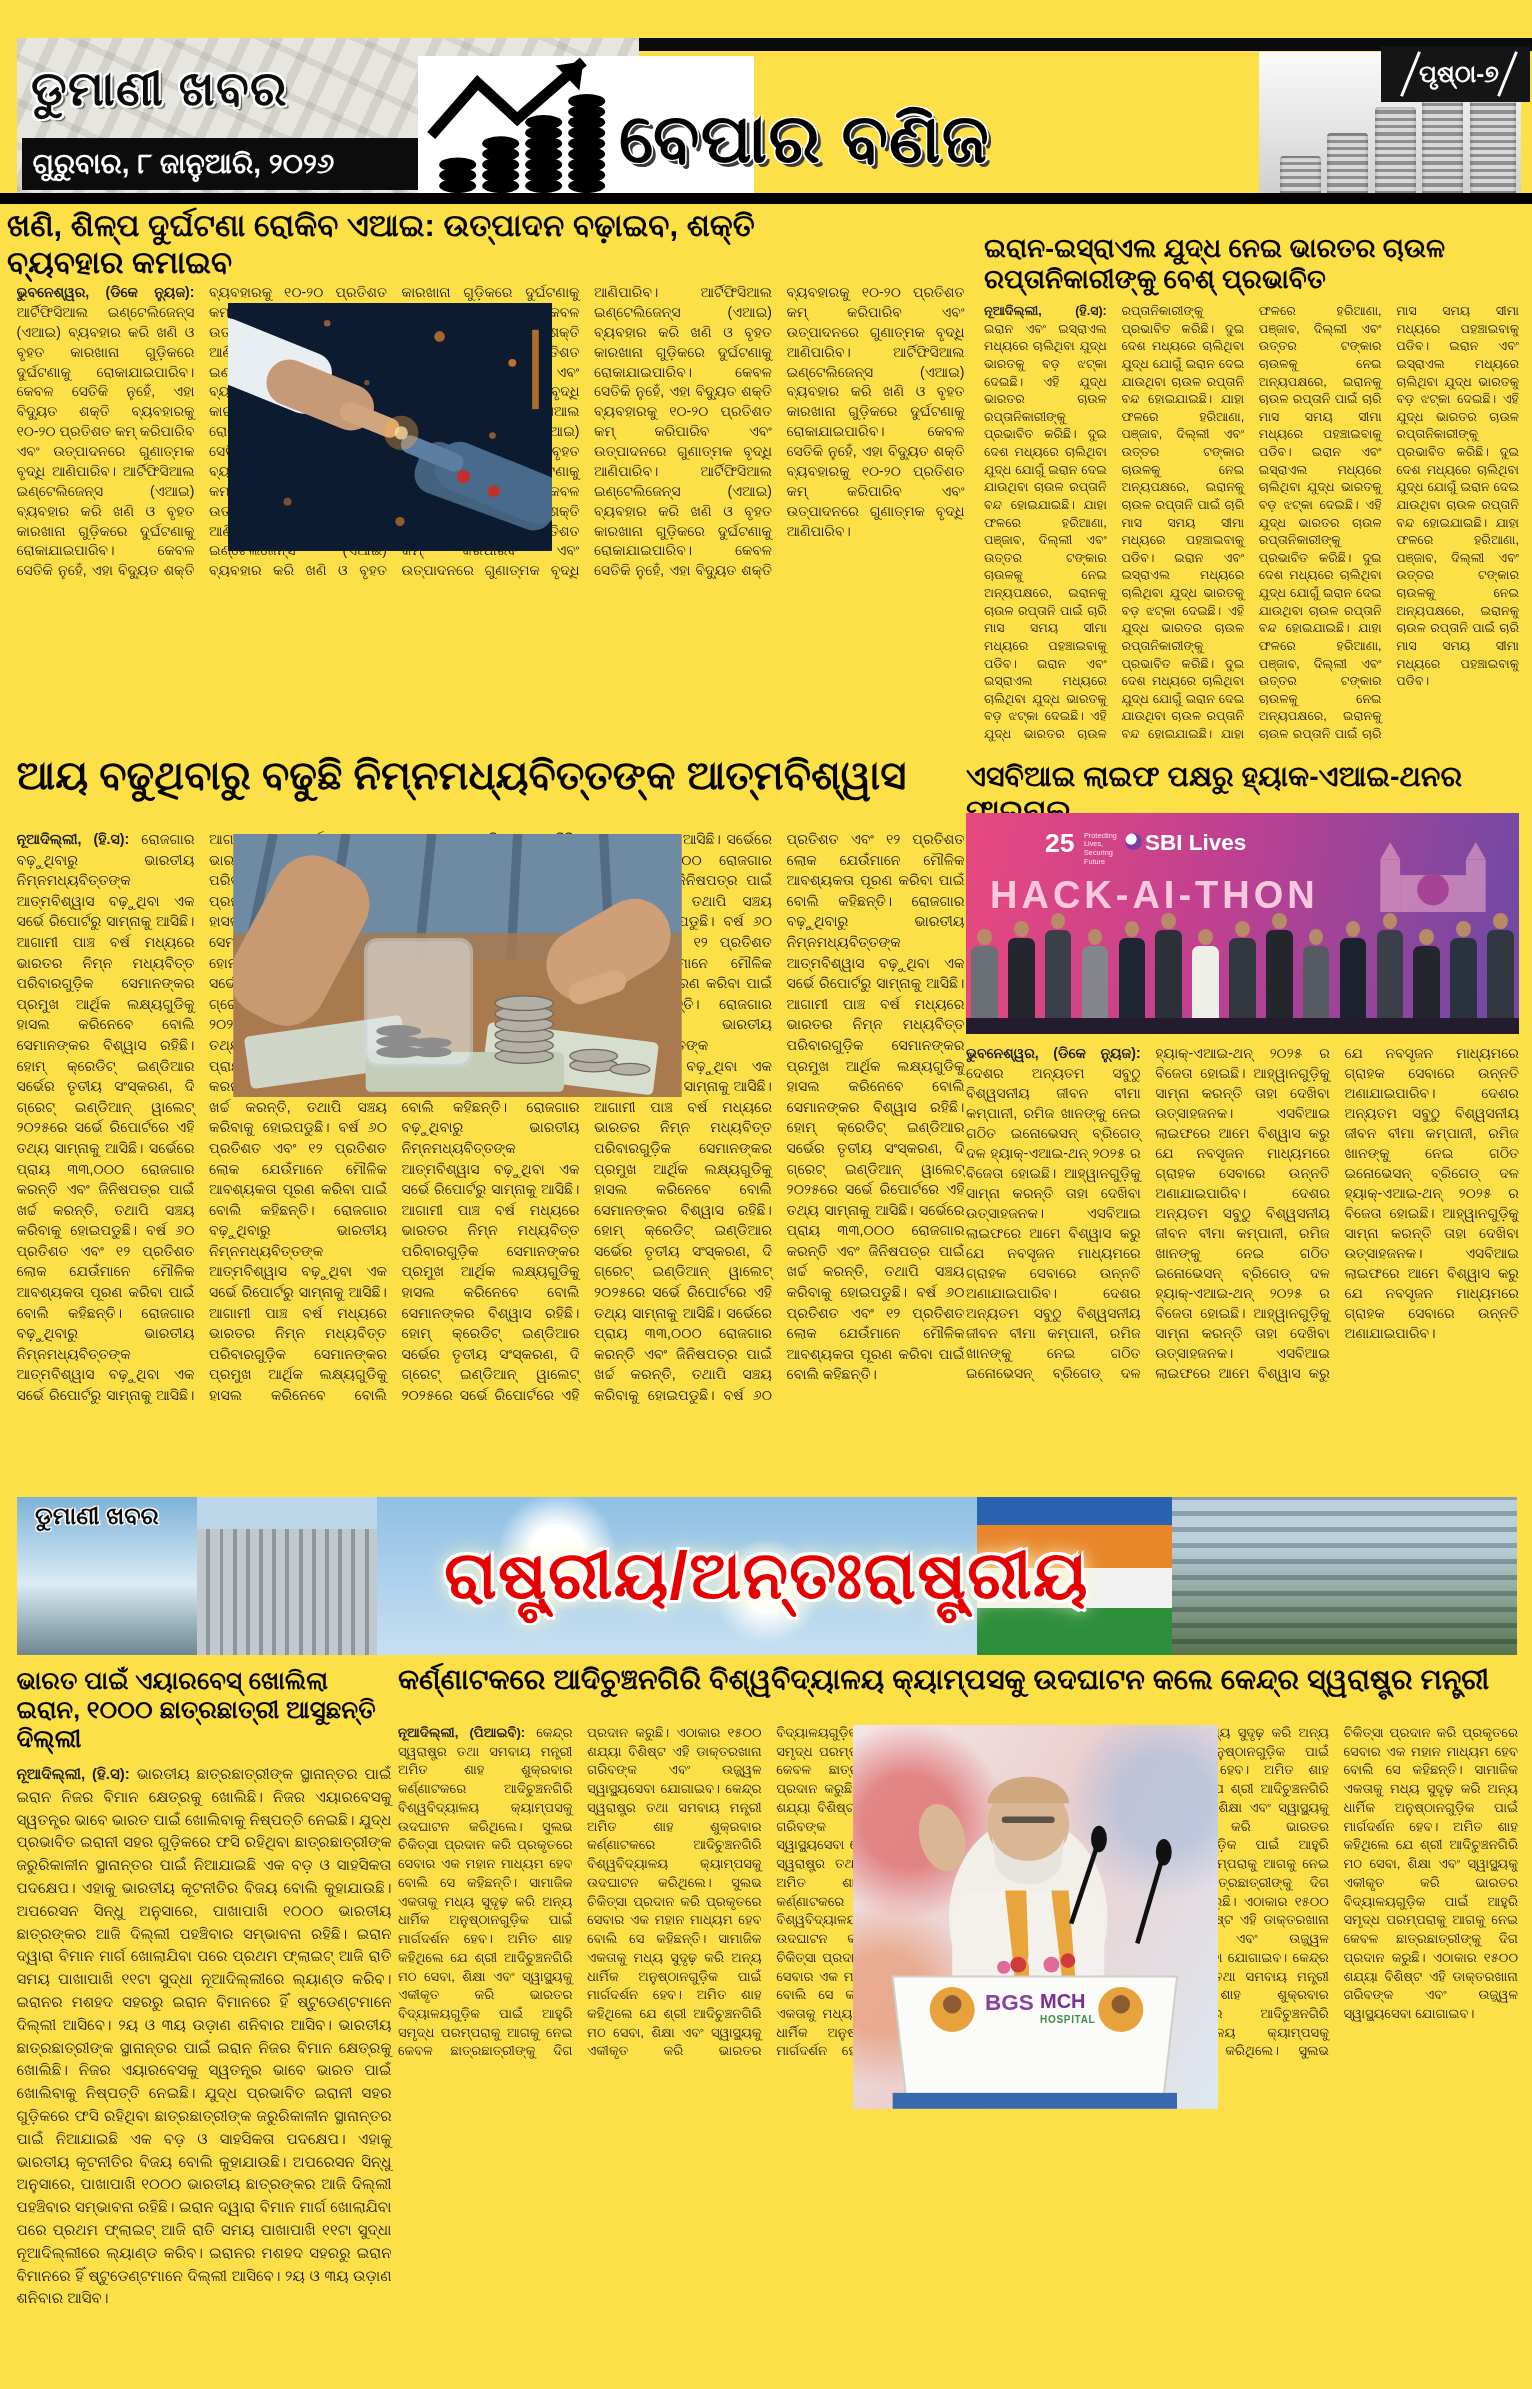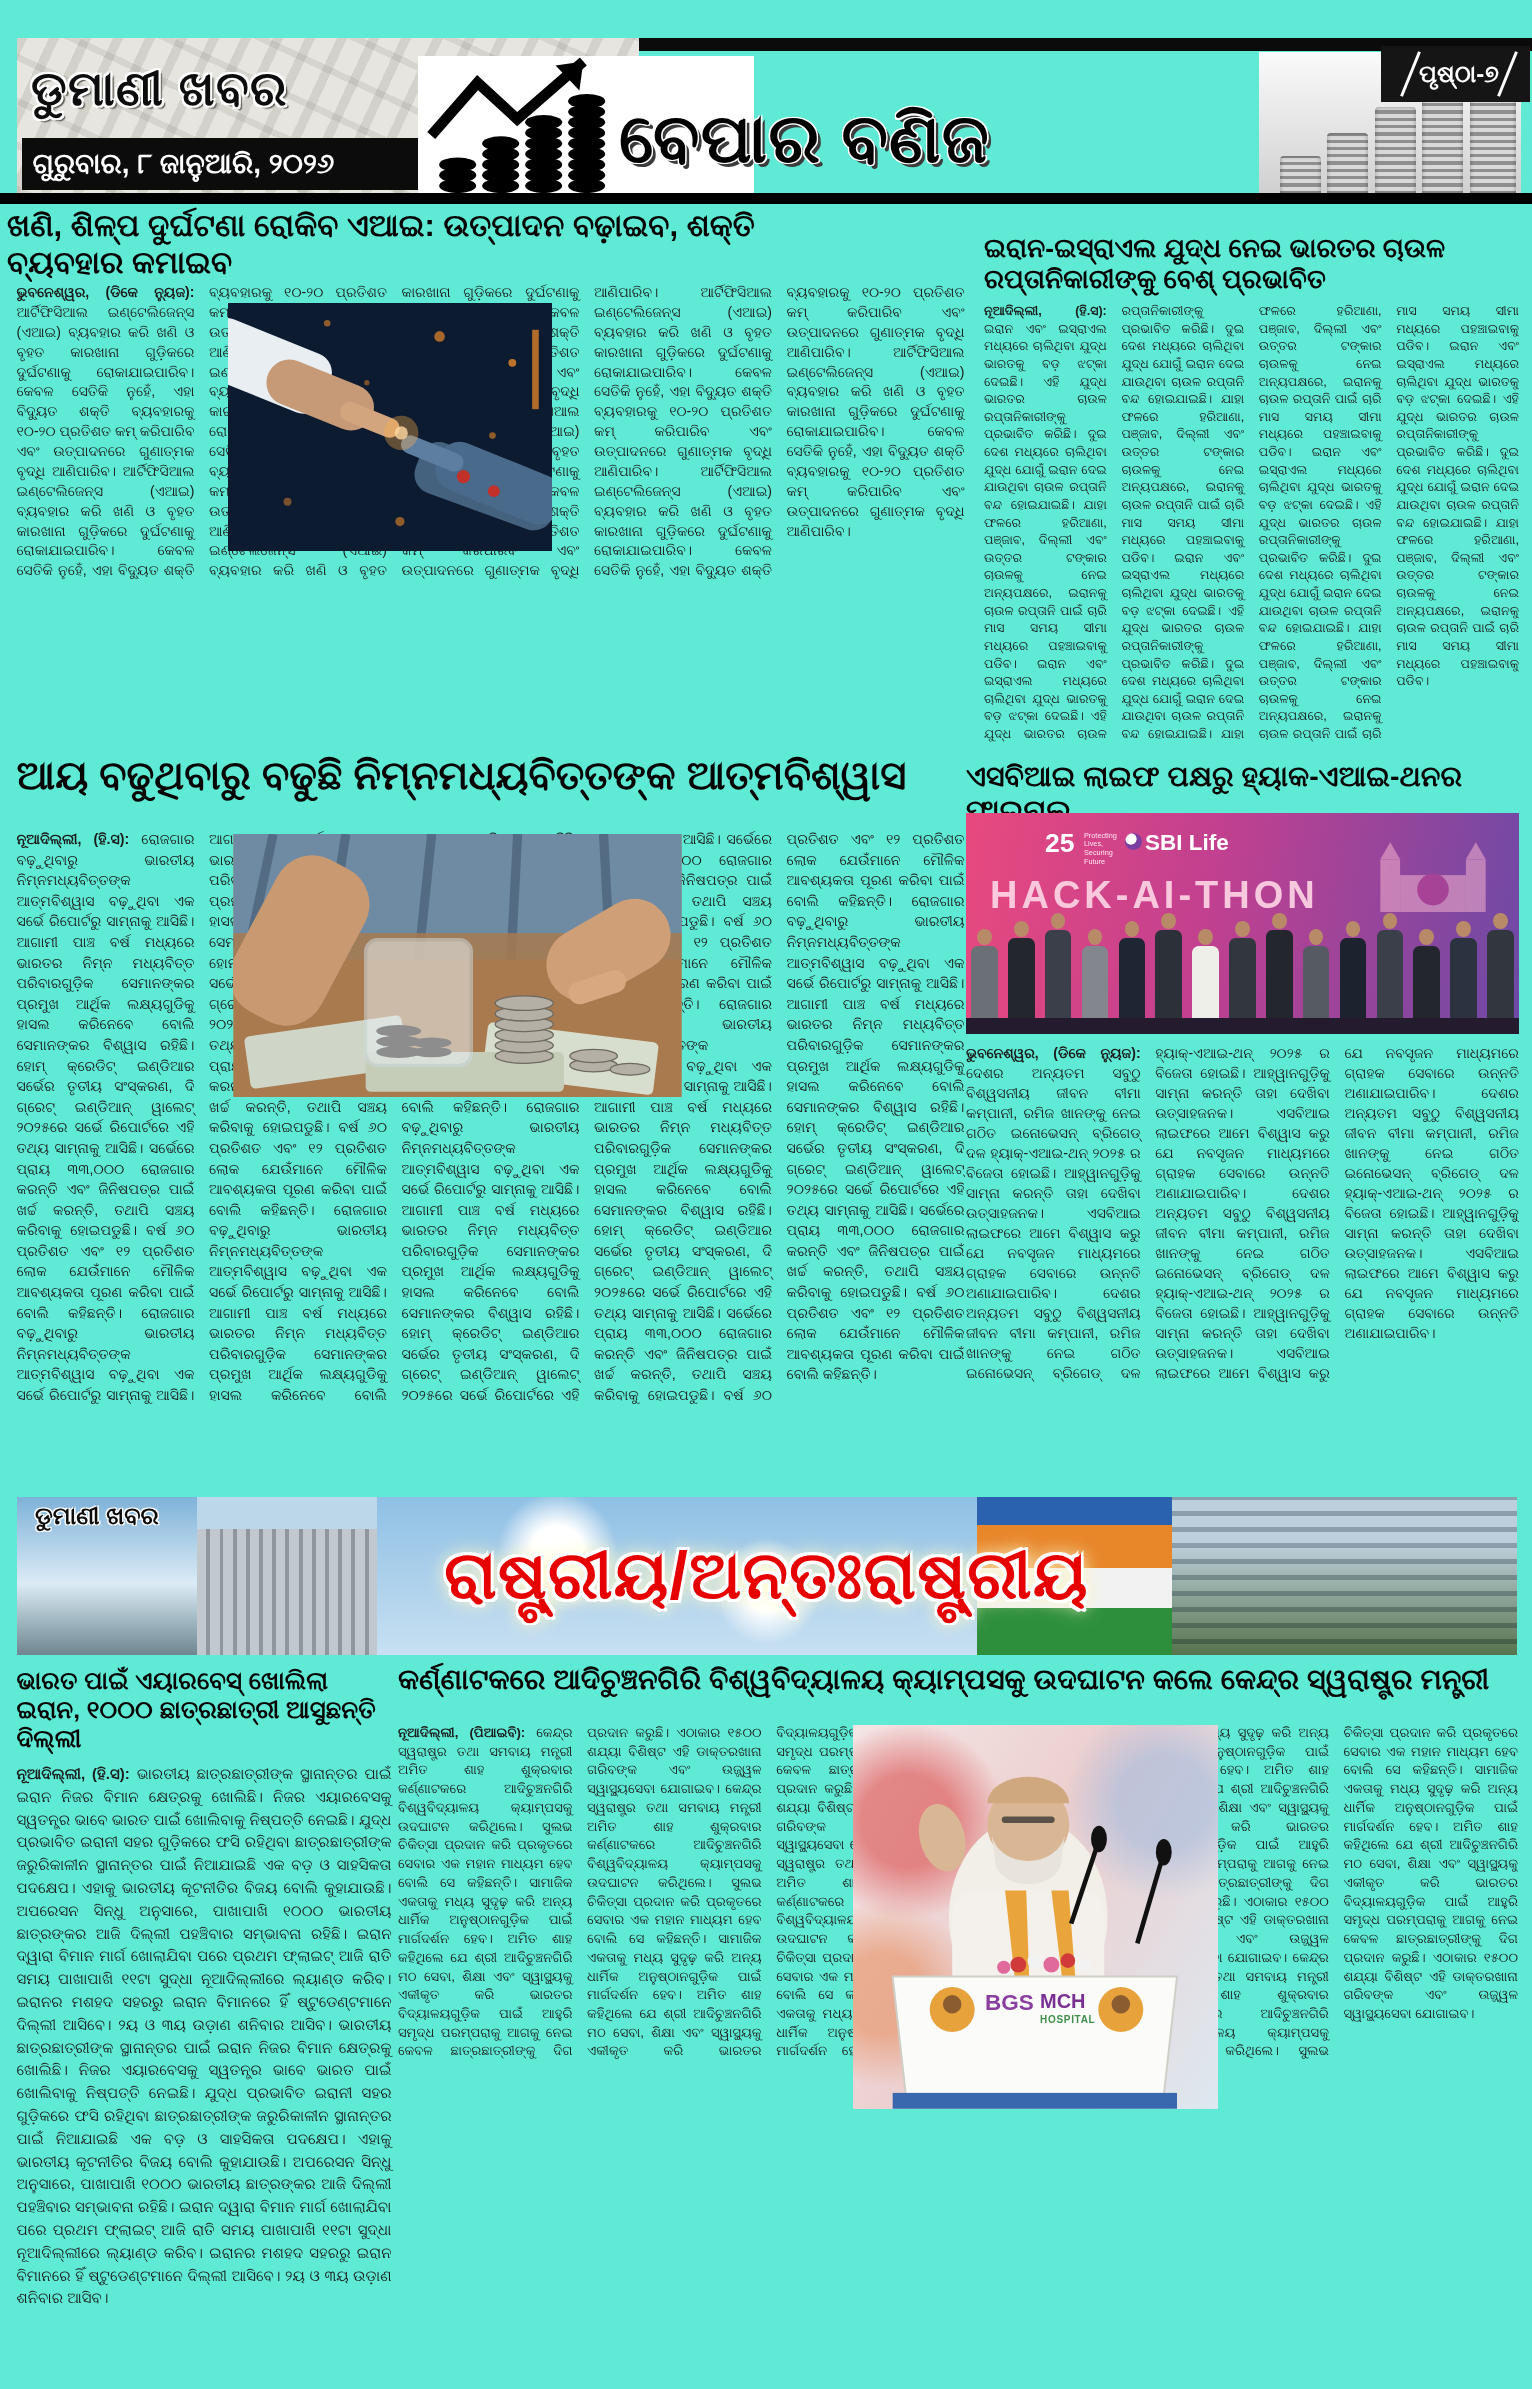--- a/index.html
+++ b/index.html
@@ -1,16 +1,16 @@
 <!DOCTYPE html>
 <html style="font-size:10.6px"><head>
 <meta charset="utf-8">
 <style>
   html,body{margin:0;padding:0;background:#e8e8e8;}
-  #page{position:relative;width:1533px;height:2389px;background:#5eead4;margin:0 auto;
+  #page{position:relative;width:1533px;height:2389px;background:#fde047;margin:0 auto;
         font-family:"Liberation Sans","DejaVu Sans",sans-serif;color:#111;overflow:hidden;}
   .abs{position:absolute;}
 
   
   #top-black-bar{left:169px;top:38px;width:1364px;height:13.2px;background:#0b0b0b;}
   #masthead{left:16.5px;top:38px;width:622px;height:155px;overflow:hidden;
     background:linear-gradient(180deg,#8f8a5e 0,#23231a 10.6px,#ececе8 20px,#efeeea 40%,#d8d6cd 75%,#bab8af 100%);
     background-color:#e6e5df;}
   #masthead .notes-texture{position:absolute;inset:0;
     background:repeating-linear-gradient(115deg,rgba(120,120,110,.18) 0 9.3px,rgba(255,255,255,0) 9.3px 29px),
@@ -253,21 +253,21 @@
     <rect x="30" y="30" width="150" height="260" rx="60" fill="#c99972" transform="rotate(28 100 150)"></rect>
     <rect x="470" y="120" width="200" height="110" rx="55" fill="#cf9f78" transform="rotate(-30 570 180)"></rect>
     <rect x="505" y="215" width="90" height="34" rx="17" fill="#d8a981" transform="rotate(-18 550 230)"></rect>
   </svg>
 
   <div class="abs headline" id="d-headline">ଏସବିଆଇ ଲାଇଫ ପକ୍ଷରୁ ହ୍ୟାକ-ଏଆଇ-ଥନର ଫାଇନାଲ</div>
   <div class="abs" id="d-photo">
     <div id="d-badge25">25</div>
     <div id="d-badge-caption">Protecting Lives, Securing Future</div>
     <div id="d-brand-dot"></div>
-    <div id="d-brand">SBI Life</div>
+    <div id="d-brand">SBI Lives</div>
     <div id="d-title">HACK-AI-THON</div>
     <svg id="d-gateway" viewBox="0 0 200 120">
       <rect x="20" y="40" width="30" height="80" fill="#f3b2cd"></rect>
         <polygon points="20,40 35,14 50,40" fill="#f3b2cd"></polygon>
       <rect x="150" y="40" width="30" height="80" fill="#f3b2cd"></rect>
         <polygon points="150,40 165,14 180,40" fill="#f3b2cd"></polygon>
       <rect x="50" y="64" width="100" height="56" fill="#f3b2cd"></rect>
         <circle cx="100" cy="86" r="24" fill="#c04090"></circle>
     </svg>
     <div id="d-people">

